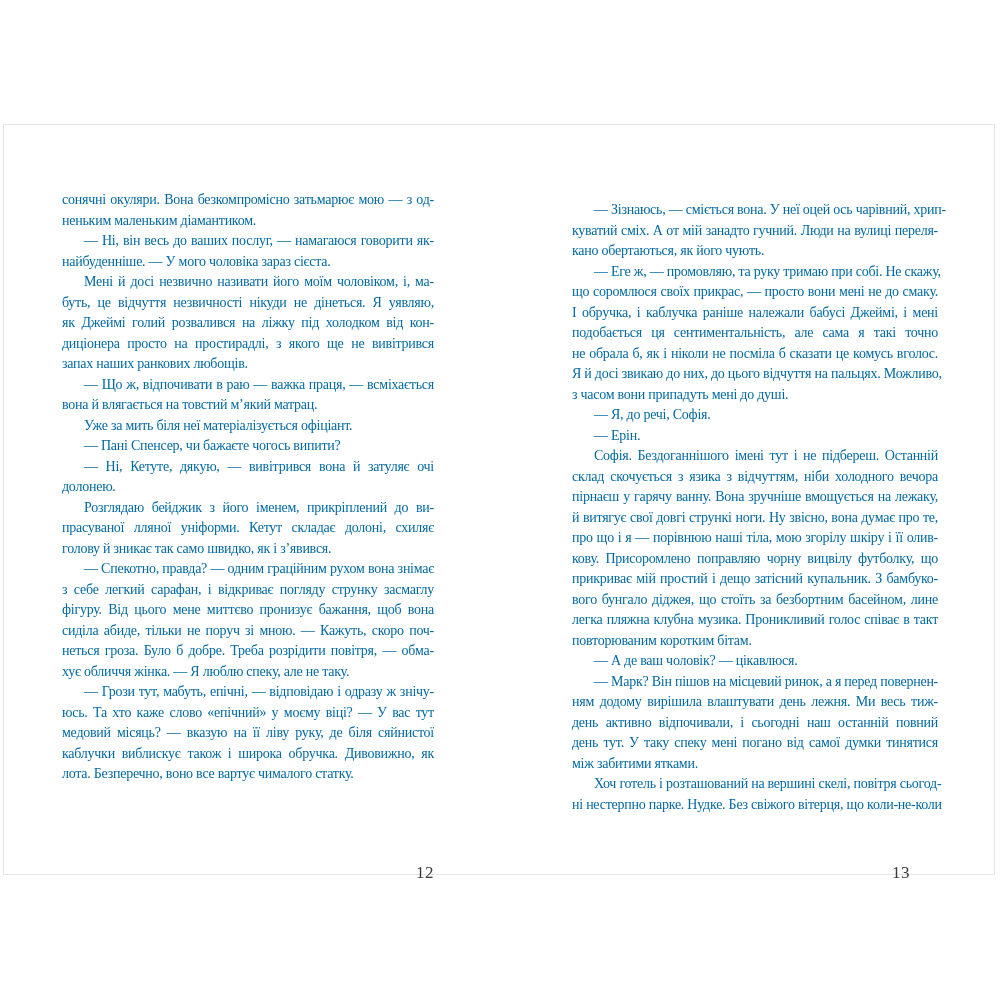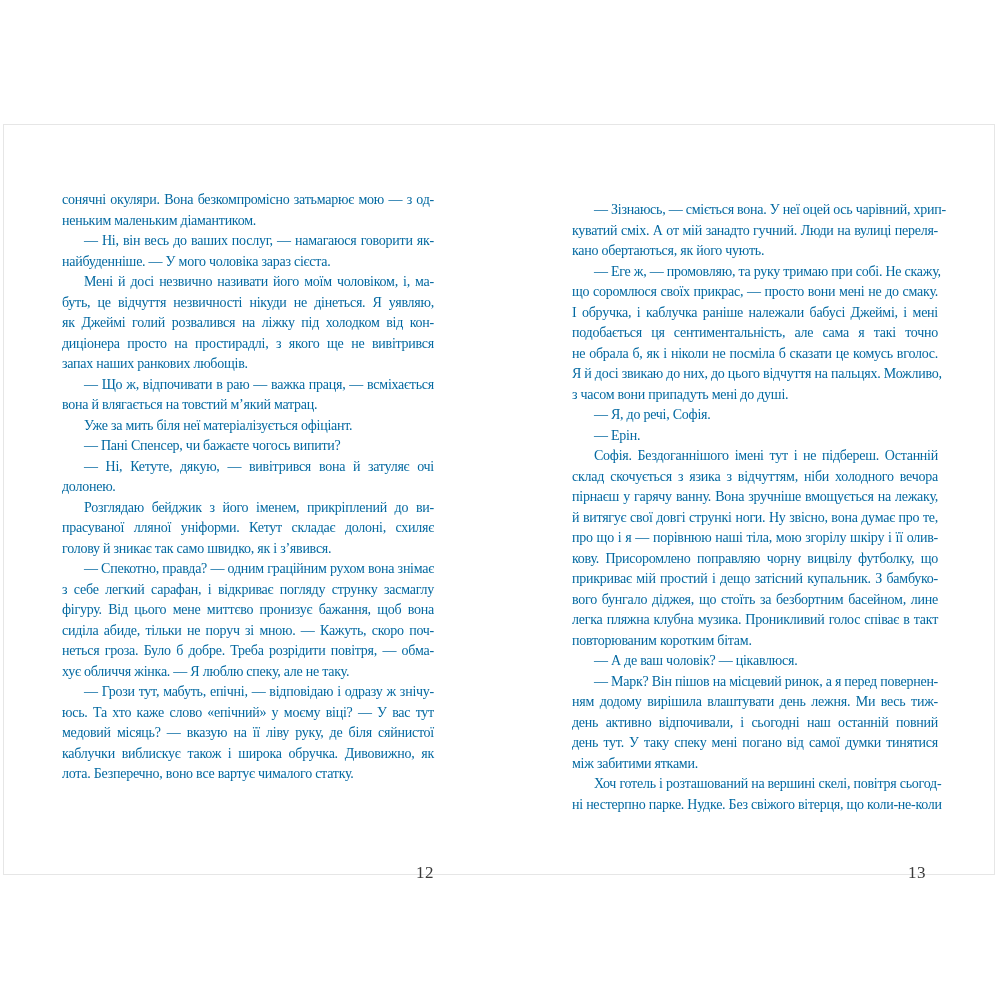--- a/index.html
+++ b/index.html
@@ -47,21 +47,21 @@
     position: absolute;
     top: 694px;
     height: 16px;
     color: #3a3a3a;
     font-size: 17px;
     text-align: right;
     letter-spacing: 0.5px;
     margin-top: 44px;
   }
   .pn-left  { left: 58px;  width: 372px; }
-  .pn-right { left: 556px; width: 366px; }
+  .pn-right { left: 540px; width: 366px; }
 </style>
 </head>
 <body>
 
 <div class="canvas">
   <div class="page-frame">
     <section class="col col-left">
         <div class="para">
           <div class="line">сонячні окуляри. Вона безкомпромісно затьмарює мою — з од-</div>
           <div class="line last">неньким маленьким діамантиком.</div>

